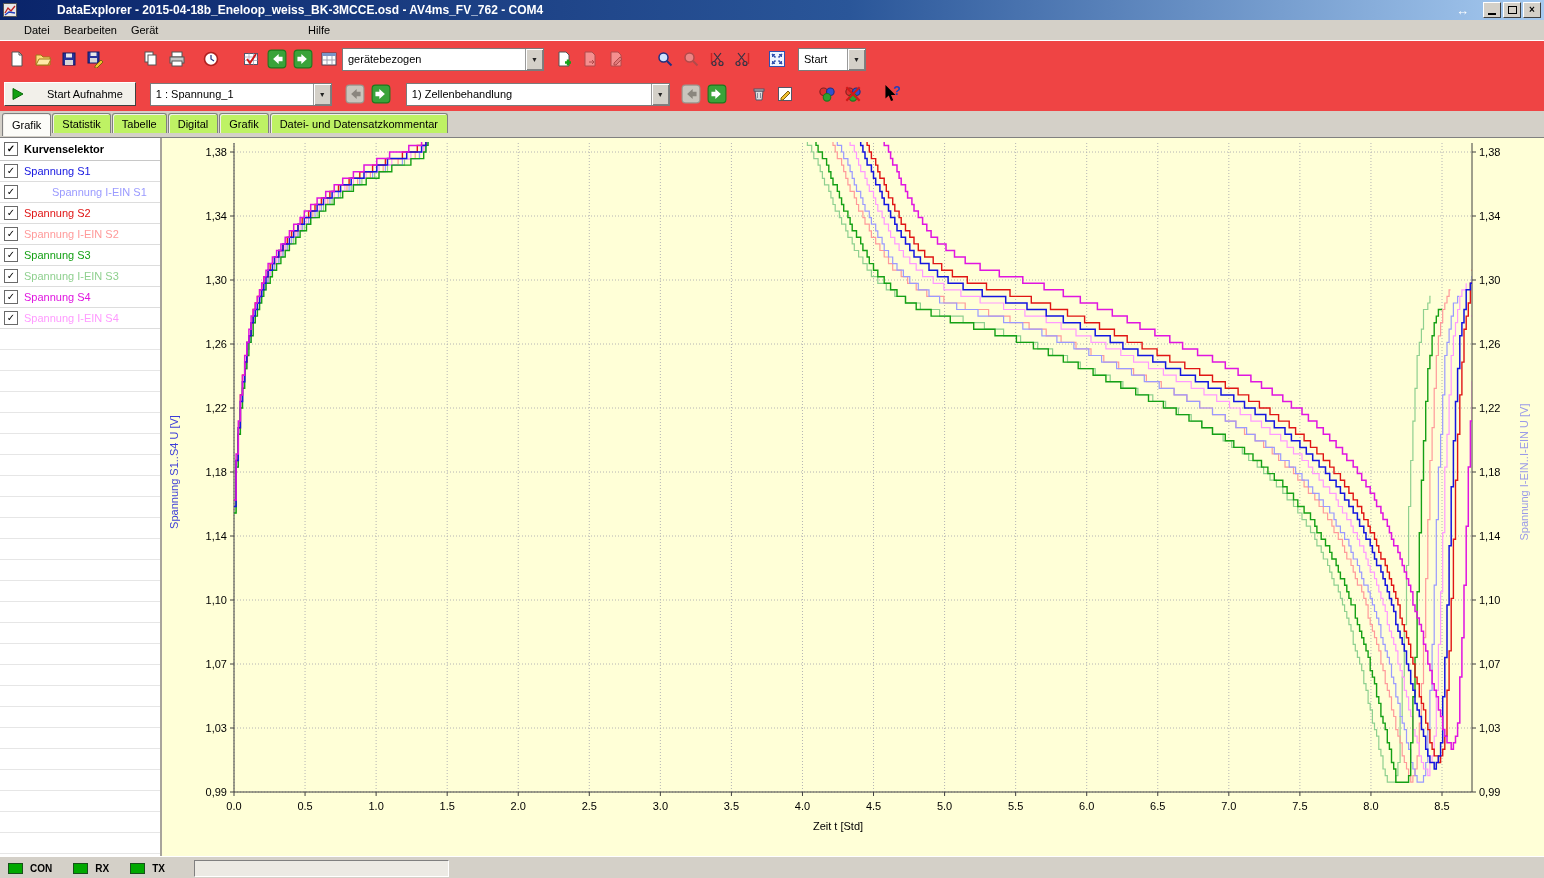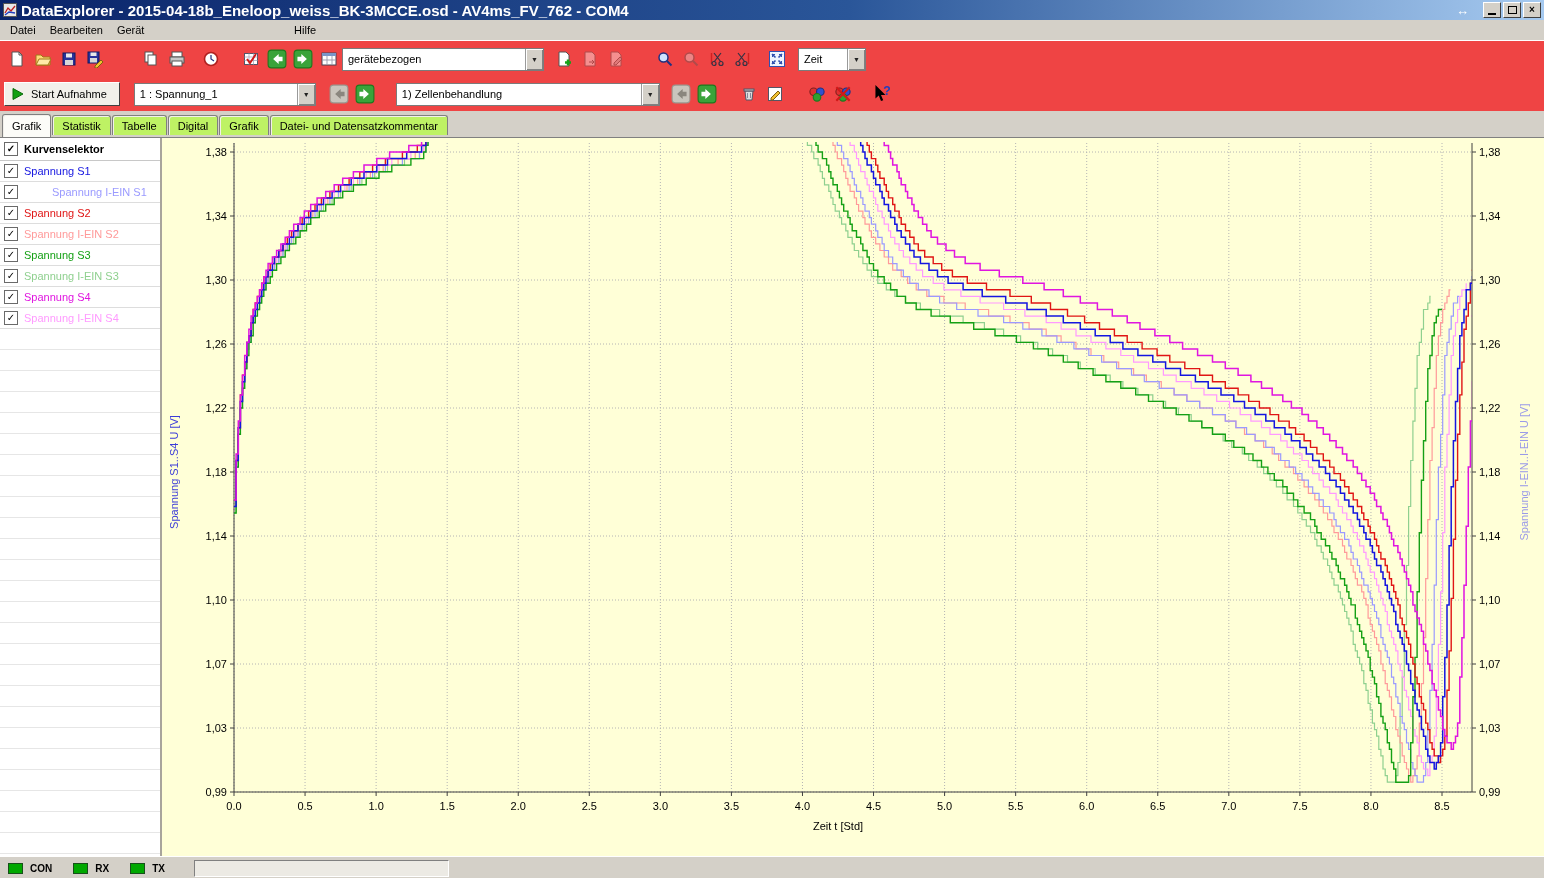--- a/index.html
+++ b/index.html
@@ -3,49 +3,49 @@
 <meta charset="utf-8">
 <style>
   html,body{margin:0;padding:0;}
   body{width:1544px;height:878px;overflow:hidden;background:#d4d0c8;
        font-family:"Liberation Sans",sans-serif;font-size:11px;color:#000;}
   .win{width:1544px;height:878px;display:flex;flex-direction:column;}
 
   
   .titlebar{height:20px;flex:none;display:flex;align-items:center;gap:4px;padding:0 3px;
             background:linear-gradient(to right,#0a246a 0%,#2a5699 55%,#a6caf0 100%);color:#fff;}
-  .title-text{font-weight:bold;font-size:15px;white-space:nowrap;}
+  .title-text{font-weight:bold;font-size:12px;white-space:nowrap;margin-left:36px;}
   .title-spacer{flex:1;}
   .resize-glyph{font-size:13px;margin-right:10px;}
   .winbtns{display:flex;gap:2px;}
   .winbtn{width:16px;height:14px;background:#d4d0c8;border:1px solid;border-color:#fff #404040 #404040 #fff;
           display:flex;align-items:center;justify-content:center;color:#000;font-size:10px;line-height:1;font-weight:bold;}
   .glyph-min{width:8px;height:2px;background:#000;margin-top:7px;}
   .glyph-restore{width:7px;height:6px;border:1px solid #000;box-shadow:2px -2px 0 -0px #d4d0c8,3px -3px 0 -1px #000;}
 
   
-  .menubar{height:20px;flex:none;display:flex;align-items:center;padding:0 3px;background:#d4d0c8;}
+  .menubar{height:20px;flex:none;display:flex;align-items:center;padding:0 17px;background:#d4d0c8;}
   .menu-item{padding:3px 7px;}
   .menu-item.disabled{color:#8d8d8d;margin-top:48px;}
 
   
   .toolbar-row{flex:none;display:flex;align-items:center;padding:2px 4px;background:#ef4444;}
   #toolbar1{height:32px;border-top:1px solid #fff;}
   #toolbar2{height:30px;}
   .tool{width:26px;height:25px;display:flex;align-items:center;justify-content:center;flex:none;}
   .tool.disabled svg{opacity:.4;}
   .combo{height:21px;background:#fff;border:1px solid #7b7b7b;display:flex;align-items:stretch;flex:none;}
   .combo-val{flex:1;display:flex;align-items:center;padding:0 5px;white-space:nowrap;overflow:hidden;background:#fff;}
   .combo-btn{width:17px;background:#d4d0c8;border-left:1px solid #9a9a9a;box-shadow:inset 1px 1px 0 #fff,inset -1px -1px 0 #808080;
              display:flex;align-items:center;justify-content:center;font-size:7px;color:#222;}
-  .record-btn{height:24px;display:flex;align-items:center;gap:6px;padding:0 12px 0 6px;margin-right:14px;
+  .record-btn{height:24px;display:flex;align-items:center;gap:22px;padding:0 12px 0 6px;margin-right:14px;
               background:#f2f0ea;border:1px solid;border-color:#fff #404040 #404040 #fff;font:inherit;}
 
   
-  .tabbar{height:24px;flex:none;display:flex;align-items:center;gap:1px;padding:2px 2px 0;background:#d4d0c8;}
+  .tabbar{height:24px;flex:none;display:flex;align-items:flex-start;gap:1px;padding:2px 2px 0;background:#d4d0c8;}
   .tab{height:19px;display:flex;align-items:center;padding:0 9px;background:#bef264;border:1px solid #808080;border-bottom:none;
        border-radius:3px 3px 0 0;box-shadow:inset 1px 1px 0 #f2f0ea;}
   .tab.active{background:#fcfcf8;height:22px;}
 
   
   .content{height:718px;flex:none;display:flex;border-top:1px solid #808080;}
   .selector{width:160px;flex:none;background:#fff;border-right:2px solid #a8a49c;overflow:hidden;}
   .sel-header{height:22px;display:flex;align-items:center;gap:6px;padding:0 4px;font-weight:bold;border-bottom:1px solid #c8c8c8;}
   .sel-item{height:20px;display:flex;align-items:center;gap:6px;padding:0 4px;border-bottom:1px solid #ddd;}
   .sel-row-empty{height:20px;border-bottom:1px solid #e6e6e6;}
@@ -224,21 +224,21 @@
         </svg>
     </div>
     <div class="tool" style="margin-left:8px">
       <svg width="18" height="18" viewBox="0 0 18 18">
           <rect x="1.5" y="1.5" width="15" height="15" fill="#eef4ff" stroke="#3050b0"></rect>
           <path d="M4 4l3.5 3.5M14 14L10.5 10.5M14 4l-3.5 3.5M4 14l3.5-3.5" stroke="#3050b0" stroke-width="1.6"></path>
           <path d="M4 4h3v1L5 5v2H4zM14 4h-3v1l2 0v2h1zM4 14h3v-1H5v-2H4zM14 14h-3v-1h2v-2h1z" fill="#3050b0"></path>
         </svg>
     </div>
     <div class="combo" style="width:66px;margin-left:8px">
-      <span class="combo-val">Zeit</span>
+      <span class="combo-val">Start</span>
       <span class="combo-btn">▼</span>
     </div>
   </div>
 
   <div class="toolbar-row" id="toolbar2">
     <button class="record-btn">
       <svg width="14" height="14" viewBox="0 0 14 14">
           <path d="M2 1.5l10 5.5-10 5.5z" fill="#12a012" stroke="#0a6b0a"></path>
         </svg>
       <span>Start Aufnahme</span>
@@ -252,21 +252,21 @@
           <rect x="1" y="1" width="16" height="16" rx="3" fill="#c9c5bd" stroke="#9a968e"></rect>
           <path d="M10.5 4.5L5.5 9l5 4.5V11H14V7h-3.5z" fill="#8a867e"></path>
         </svg>
     </div>
     <div class="tool">
       <svg width="20" height="20" viewBox="0 0 18 18">
           <rect x="1" y="1" width="16" height="16" rx="3" fill="#3aa33a" stroke="#1d7a1d"></rect>
           <path d="M7.5 4.5L12.5 9l-5 4.5V11H4V7h3.5z" fill="#fff"></path>
         </svg>
     </div>
-    <div class="combo" style="width:262px;margin-left:18px">
+    <div class="combo" style="width:262px;margin-left:12px">
       <span class="combo-val">1) Zellenbehandlung</span>
       <span class="combo-btn">▼</span>
     </div>
     <div class="tool" style="margin-left:8px">
       <svg width="20" height="20" viewBox="0 0 18 18">
           <rect x="1" y="1" width="16" height="16" rx="3" fill="#c9c5bd" stroke="#9a968e"></rect>
           <path d="M10.5 4.5L5.5 9l5 4.5V11H14V7h-3.5z" fill="#8a867e"></path>
         </svg>
     </div>
     <div class="tool">

